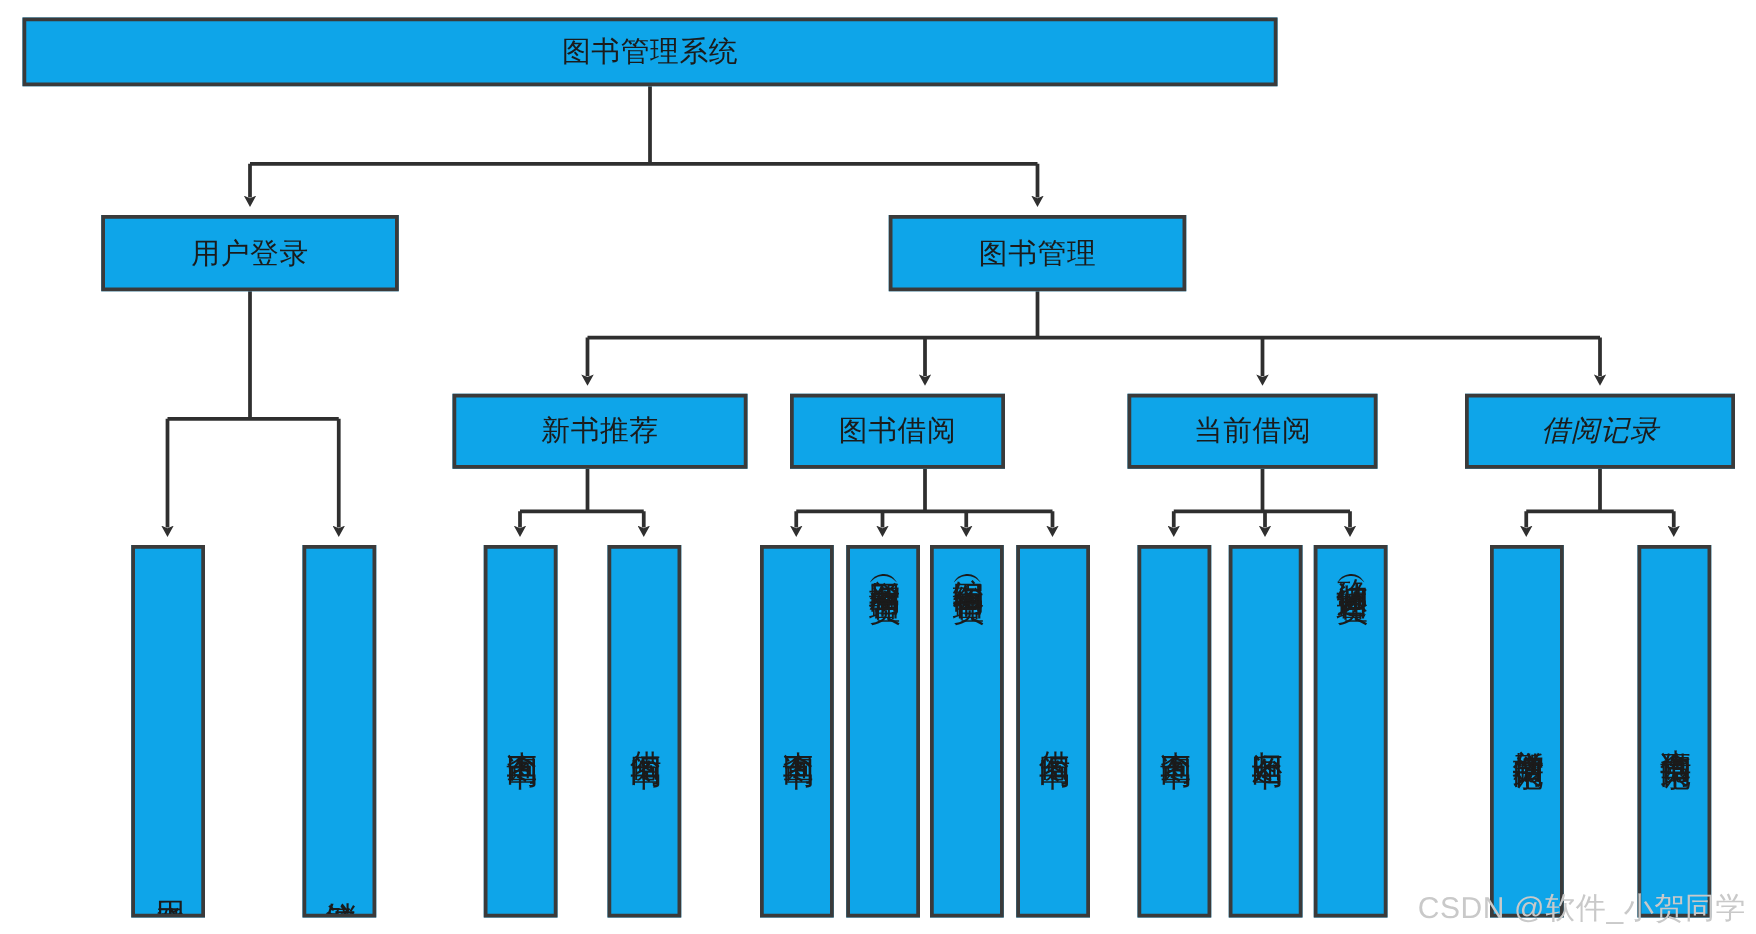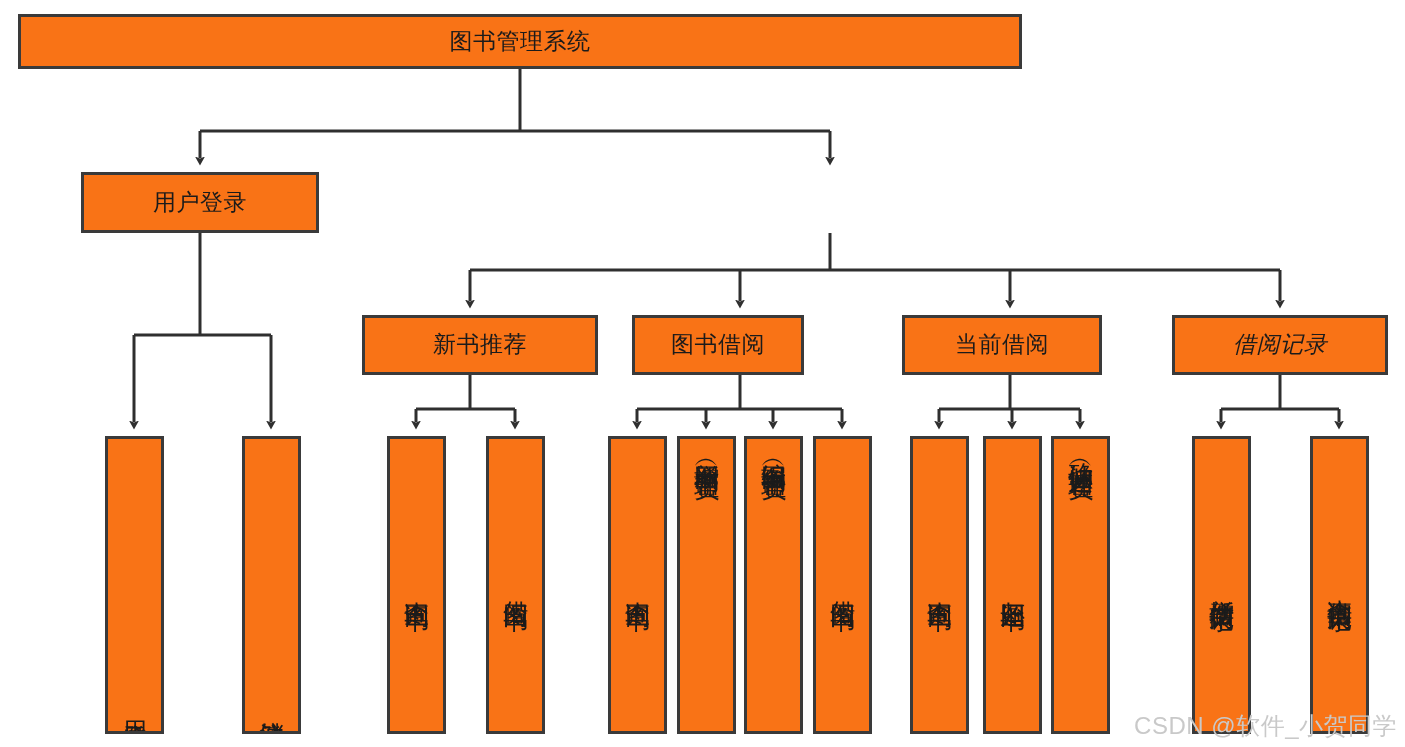--- a/index.html
+++ b/index.html
@@ -23,21 +23,21 @@
     position: absolute;
     left: 0;
     top: 0;
     width: 1405px;
     height: 747px;
     pointer-events: none;
   }
   .node {
     position: absolute;
     box-sizing: border-box;
-    background: #f97316;
+    background: #0ea5e9;
     border: 3px solid #3a3a3a;
     display: flex;
     align-items: center;
     justify-content: center;
     overflow: hidden;
   }
   .node-label {
     color: #1b1b1b;
     font-size: 23px;
     line-height: 1.18;
@@ -123,20 +123,23 @@
     </g>
   </svg>
 
   <div class="node" style="left: 18px; top: 14px; width: 1004px; height: 55px;">
     <span class="node-label">图书管理系统</span>
   </div>
 
   <div class="node" style="left: 81px; top: 172px; width: 238px; height: 61px;">
     <span class="node-label">用户登录</span>
   </div>
+  <div class="node" style="left: 711px; top: 172px; width: 238px; height: 61px;">
+    <span class="node-label">图书管理</span>
+  </div>
 
   <div class="node" style="left: 362px; top: 315px; width: 236px; height: 60px;">
     <span class="node-label">新书推荐</span>
   </div>
   <div class="node" style="left: 632px; top: 315px; width: 172px; height: 60px;">
     <span class="node-label">图书借阅</span>
   </div>
   <div class="node" style="left: 902px; top: 315px; width: 200px; height: 60px;">
     <span class="node-label">当前借阅</span>
   </div>

